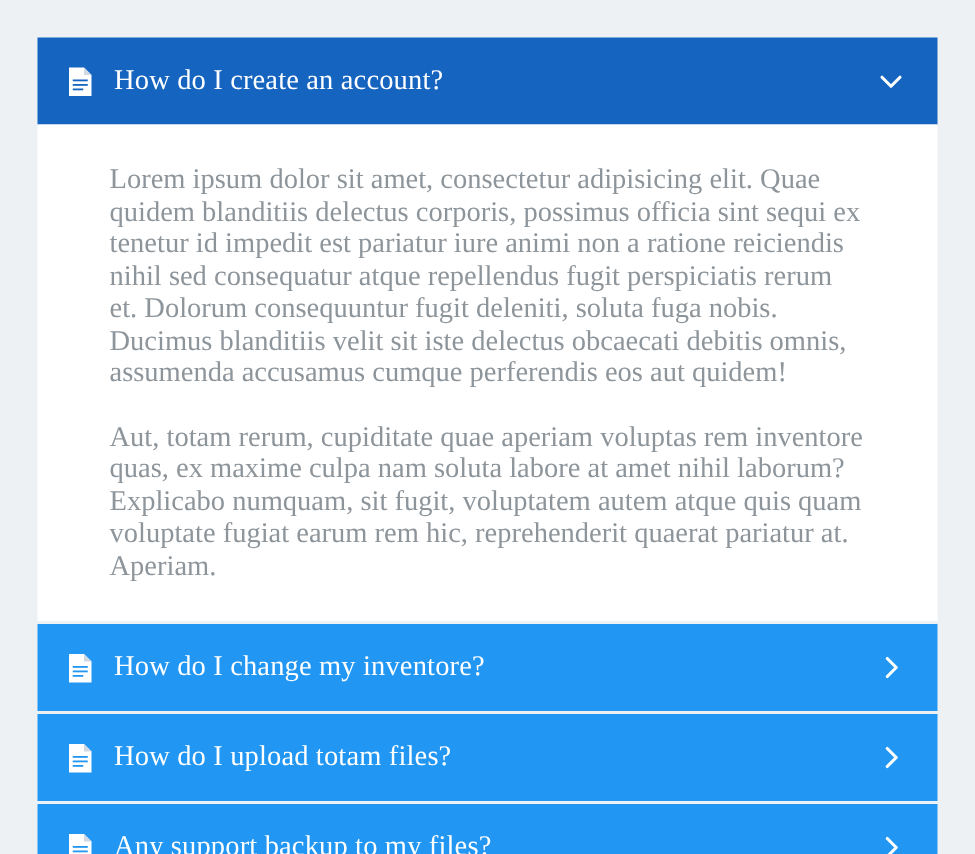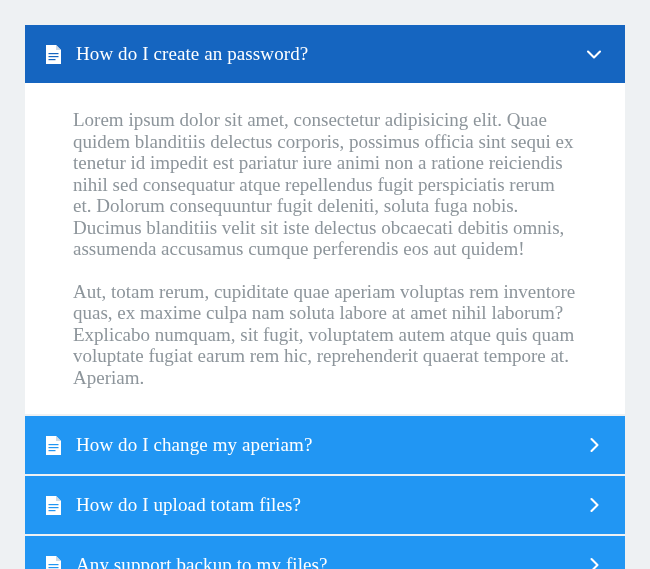--- a/index.html
+++ b/index.html
@@ -89,45 +89,45 @@
     <div class="header open">
       <span class="doc-icon">
         <svg viewBox="0 0 17 21" width="17" height="21" xmlns="http://www.w3.org/2000/svg">
           <path d="M1 1 h10 l5 5 v14 h-15 z" fill="#ffffff"></path>
           <path d="M11 1 v5 h5 z" fill="#cfd8e3"></path>
           <rect x="3.5" y="9" width="10" height="1.2" fill="#1565c0"></rect>
           <rect x="3.5" y="12" width="10" height="1.2" fill="#1565c0"></rect>
           <rect x="3.5" y="15" width="7" height="1.2" fill="#1565c0"></rect>
         </svg>
       </span>
-      <span class="title">How do I create an password?</span>
+      <span class="title">How do I create an account?</span>
       <span class="chev">
         <svg viewBox="0 0 18 18" width="18" height="18" xmlns="http://www.w3.org/2000/svg">
           <path d="M3 6.5 L9 12.5 L15 6.5" fill="none" stroke="#ffffff" stroke-width="2.1" stroke-linecap="round" stroke-linejoin="round"></path>
         </svg>
       </span>
     </div>
     <div class="panel">
       <p>Lorem ipsum dolor sit amet, consectetur adipisicing elit. Quae quidem blanditiis delectus corporis, possimus officia sint sequi ex tenetur id impedit est pariatur iure animi non a ratione reiciendis nihil sed consequatur atque repellendus fugit perspiciatis rerum et. Dolorum consequuntur fugit deleniti, soluta fuga nobis. Ducimus blanditiis velit sit iste delectus obcaecati debitis omnis, assumenda accusamus cumque perferendis eos aut quidem!</p>
-      <p>Aut, totam rerum, cupiditate quae aperiam voluptas rem inventore quas, ex maxime culpa nam soluta labore at amet nihil laborum? Explicabo numquam, sit fugit, voluptatem autem atque quis quam voluptate fugiat earum rem hic, reprehenderit quaerat tempore at. Aperiam.</p>
+      <p>Aut, totam rerum, cupiditate quae aperiam voluptas rem inventore quas, ex maxime culpa nam soluta labore at amet nihil laborum? Explicabo numquam, sit fugit, voluptatem autem atque quis quam voluptate fugiat earum rem hic, reprehenderit quaerat pariatur at. Aperiam.</p>
     </div>
   </div>
 
   <div class="item">
     <div class="header closed">
       <span class="doc-icon">
         <svg viewBox="0 0 17 21" width="17" height="21" xmlns="http://www.w3.org/2000/svg">
           <path d="M1 1 h10 l5 5 v14 h-15 z" fill="#ffffff"></path>
           <path d="M11 1 v5 h5 z" fill="#cfd8e3"></path>
           <rect x="3.5" y="9" width="10" height="1.2" fill="#2196f3"></rect>
           <rect x="3.5" y="12" width="10" height="1.2" fill="#2196f3"></rect>
           <rect x="3.5" y="15" width="7" height="1.2" fill="#2196f3"></rect>
         </svg>
       </span>
-      <span class="title">How do I change my aperiam?</span>
+      <span class="title">How do I change my inventore?</span>
       <span class="chev">
         <svg viewBox="0 0 18 18" width="18" height="18" xmlns="http://www.w3.org/2000/svg">
           <path d="M6.5 3 L12.5 9 L6.5 15" fill="none" stroke="#ffffff" stroke-width="2.1" stroke-linecap="round" stroke-linejoin="round"></path>
         </svg>
       </span>
     </div>
   </div>
 
   <div class="item">
     <div class="header closed">

